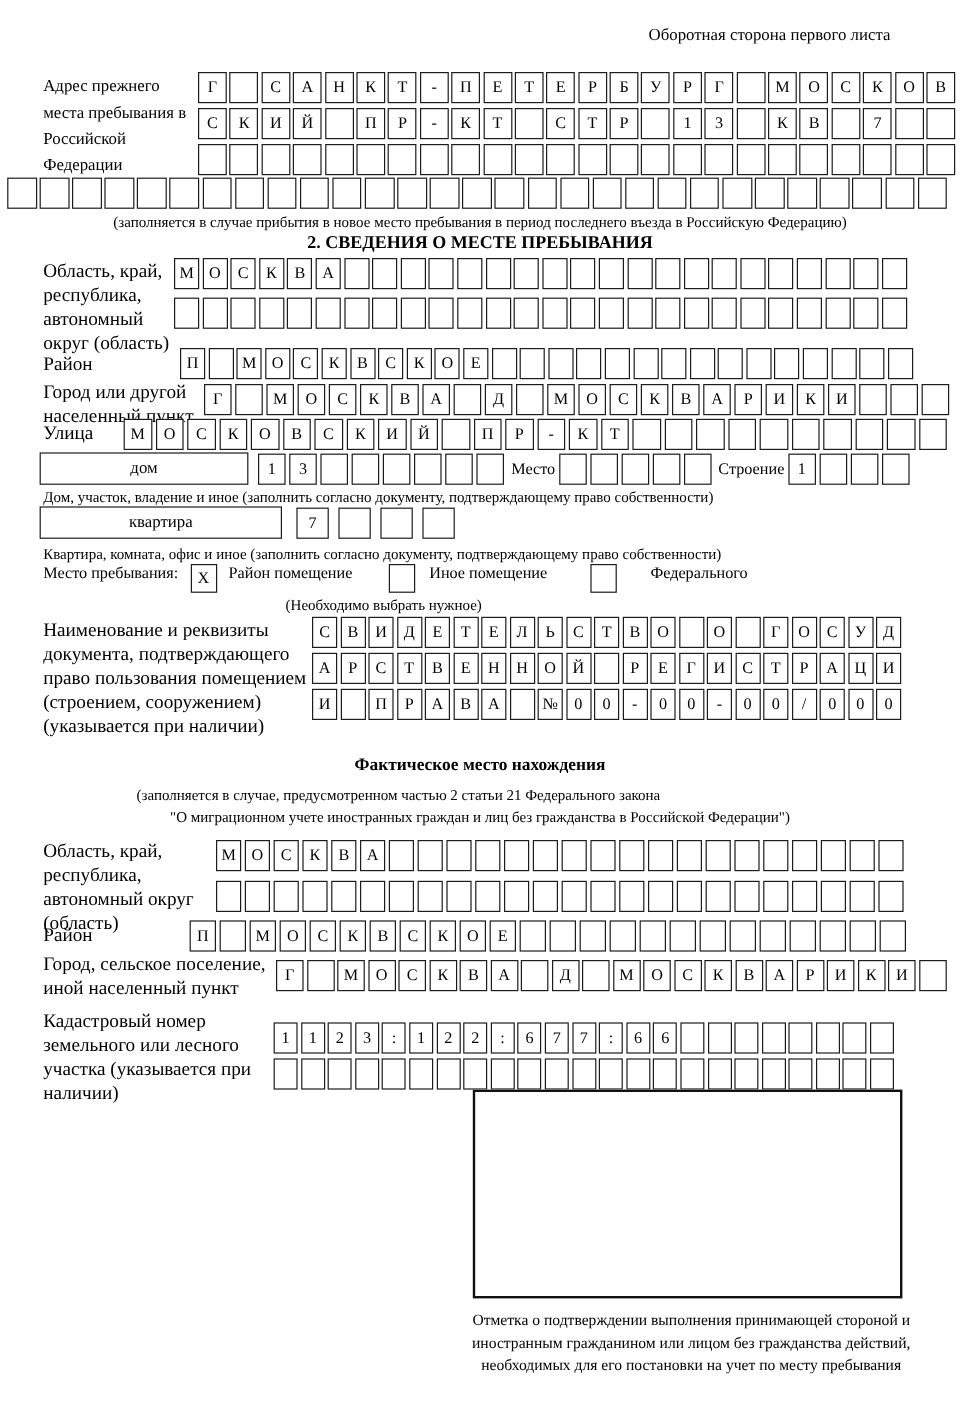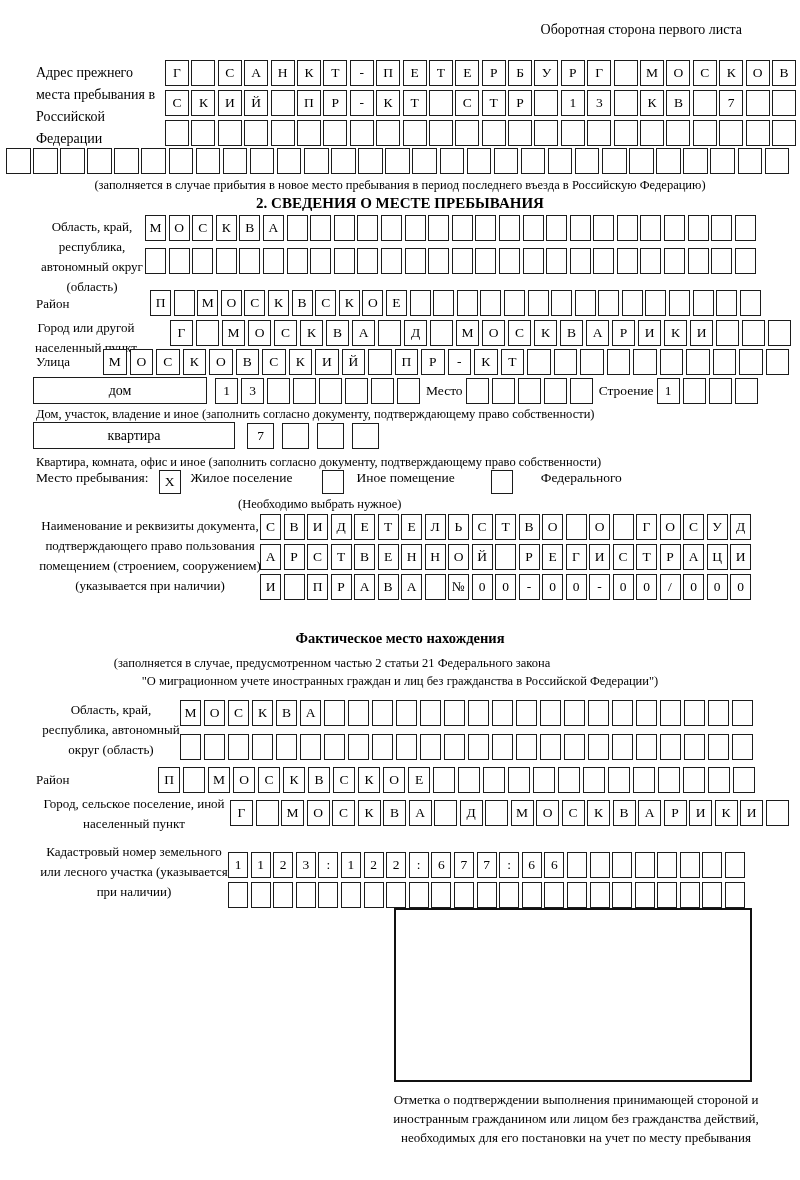--- a/index.html
+++ b/index.html
@@ -3,21 +3,21 @@
 <meta charset="utf-8">
 <style>
   html,body{margin:0;padding:0;background:#fff;}
   .page{
     position:relative;width:800px;height:1180px;background:#ffffff;
     font-family:"Liberation Serif","DejaVu Serif",serif;color:#000;
     overflow:hidden;
   }
   .abs{position:absolute;}
   .lbl{font-size:14px;line-height:20px;}
-  .lbl-sm{font-size:13px;line-height:20px;text-align:center;}
+  .lbl-sm{font-size:16px;line-height:20px;}
   .cap{font-size:12.5px;line-height:17px;}
   .center{text-align:center;}
   .bold{font-weight:bold;}
   .grid{display:flex;gap:var(--gap,2.4px);}
   .cell{
     flex:none;width:var(--cw,24px);height:26px;box-sizing:border-box;
     border:1.5px solid #1c1c1c;background:#fff;
     display:flex;align-items:center;justify-content:center;
     font-size:13.5px;font-family:"Liberation Serif","DejaVu Serif",serif;
   }
@@ -236,21 +236,21 @@
       <span class="cell"></span>
       <span class="cell"></span>
       <span class="cell"></span>
       <span class="cell"></span>
       <span class="cell"></span>
       <span class="cell"></span>
       <span class="cell"></span>
       <span class="cell"></span>
     </div>
 
-  <div class="abs lbl-sm" style="top:318px;left:20px;width:132px;">Город или другой населенный пункт</div>
+  <div class="abs lbl-sm" style="top:318px;left:36px;width:132px;">Город или другой населенный пункт</div>
   <div class="abs grid" style="top:320px;left:170px;--cw:23px;--gap:3px;">
       <span class="cell">Г</span>
       <span class="cell"></span>
       <span class="cell">М</span>
       <span class="cell">О</span>
       <span class="cell">С</span>
       <span class="cell">К</span>
       <span class="cell">В</span>
       <span class="cell">А</span>
       <span class="cell"></span>
@@ -338,21 +338,21 @@
         <span class="cell"></span>
         <span class="cell"></span>
         <span class="cell"></span>
       </div>
   </div>
   <div class="abs cap" style="top:454px;left:36px;">Квартира, комната, офис и иное (заполнить согласно документу, подтверждающему право собственности)</div>
 
   <div class="abs" style="top:470px;left:36px;display:flex;align-items:flex-start;">
     <div class="inline-lbl">Место пребывания:</div>
     <div class="checkbox" style="margin-left:10px;">X</div>
-    <div class="inline-lbl" style="margin-left:10px;">Жилое поселение</div>
+    <div class="inline-lbl" style="margin-left:10px;">Район помещение</div>
     <div class="checkbox" style="margin-left:30px;"></div>
     <div class="inline-lbl" style="margin-left:12px;">Иное помещение</div>
     <div class="checkbox" style="margin-left:36px;"></div>
     <div class="inline-lbl" style="margin-left:28px;">Федерального</div>
   </div>
   <div class="abs cap" style="top:496px;left:238px;">(Необходимо выбрать нужное)</div>
 
   <div class="abs lbl-sm" style="top:516px;left:36px;width:228px;">Наименование и реквизиты документа, подтверждающего право пользования помещением (строением, сооружением) (указывается при наличии)</div>
   <div class="abs grid" style="top:514px;left:260px;--cw:21px;--gap:2.5px;">
       <span class="cell">С</span>

